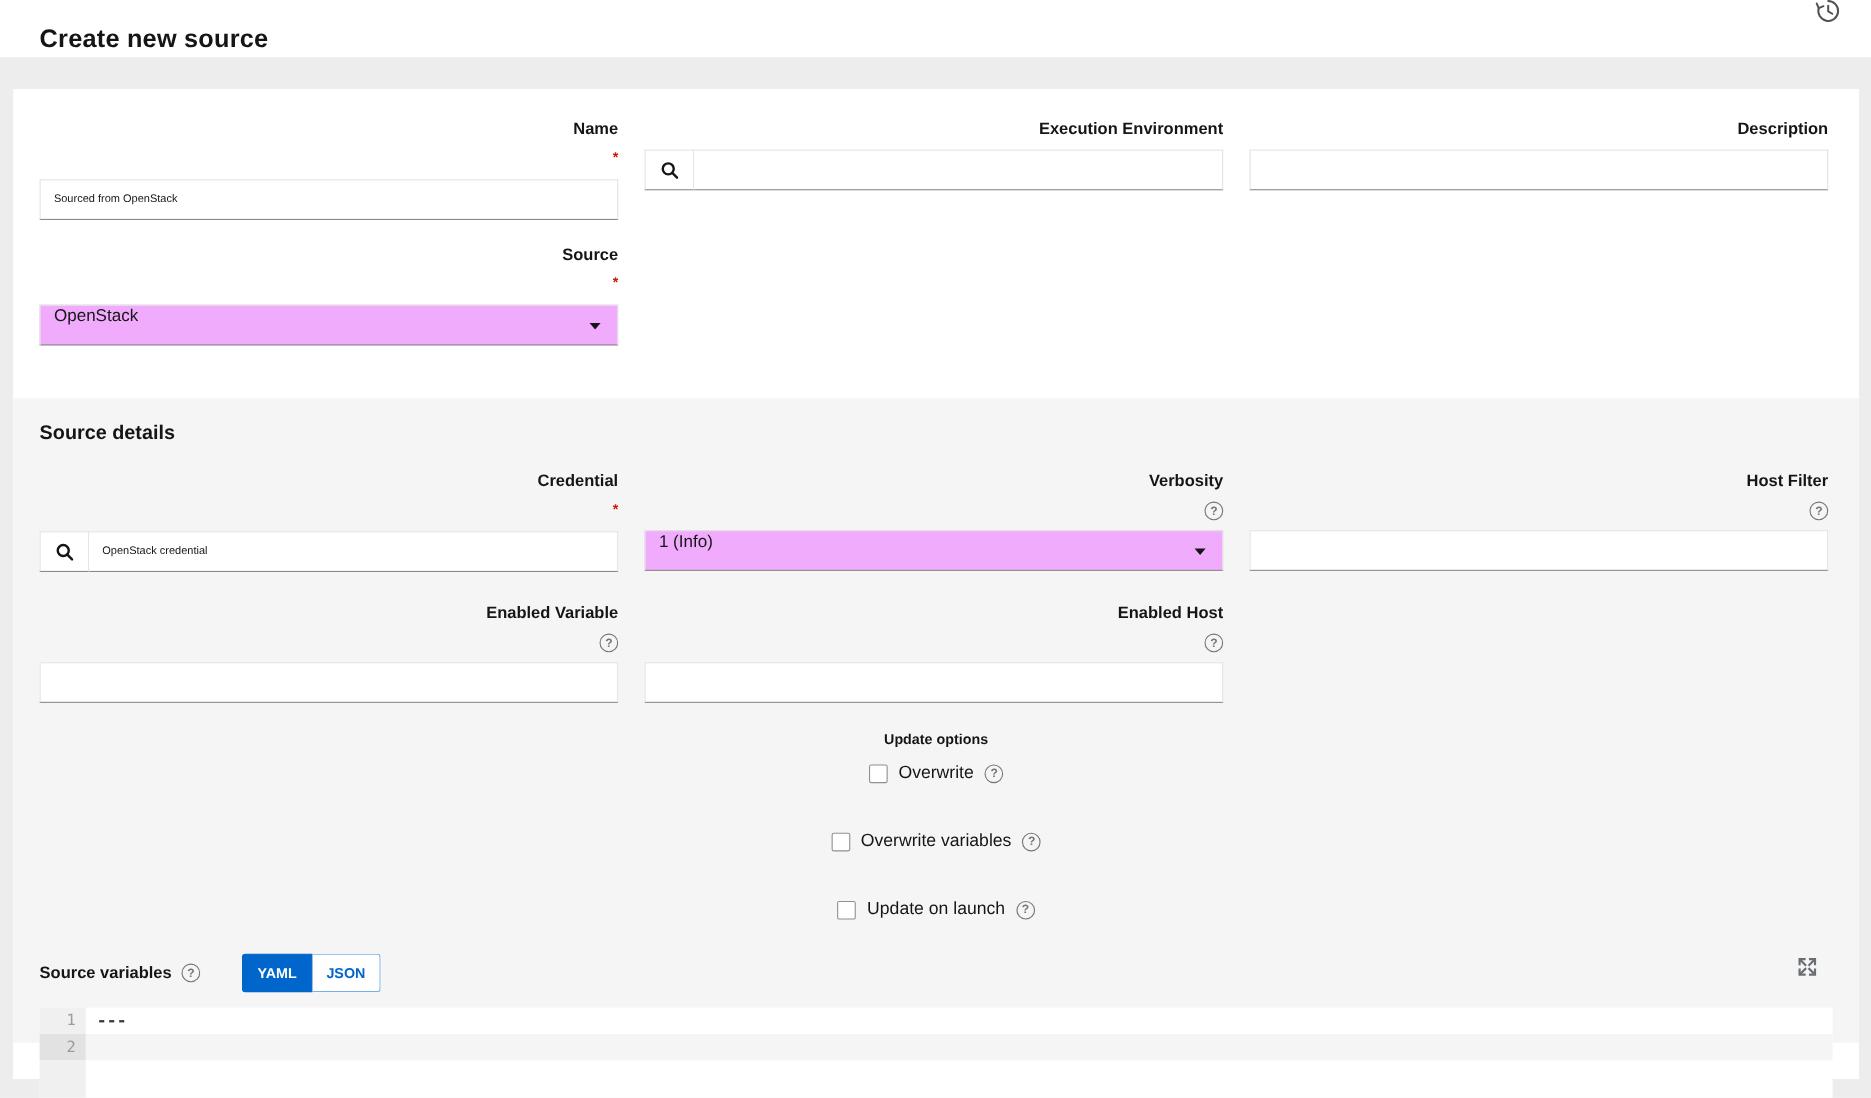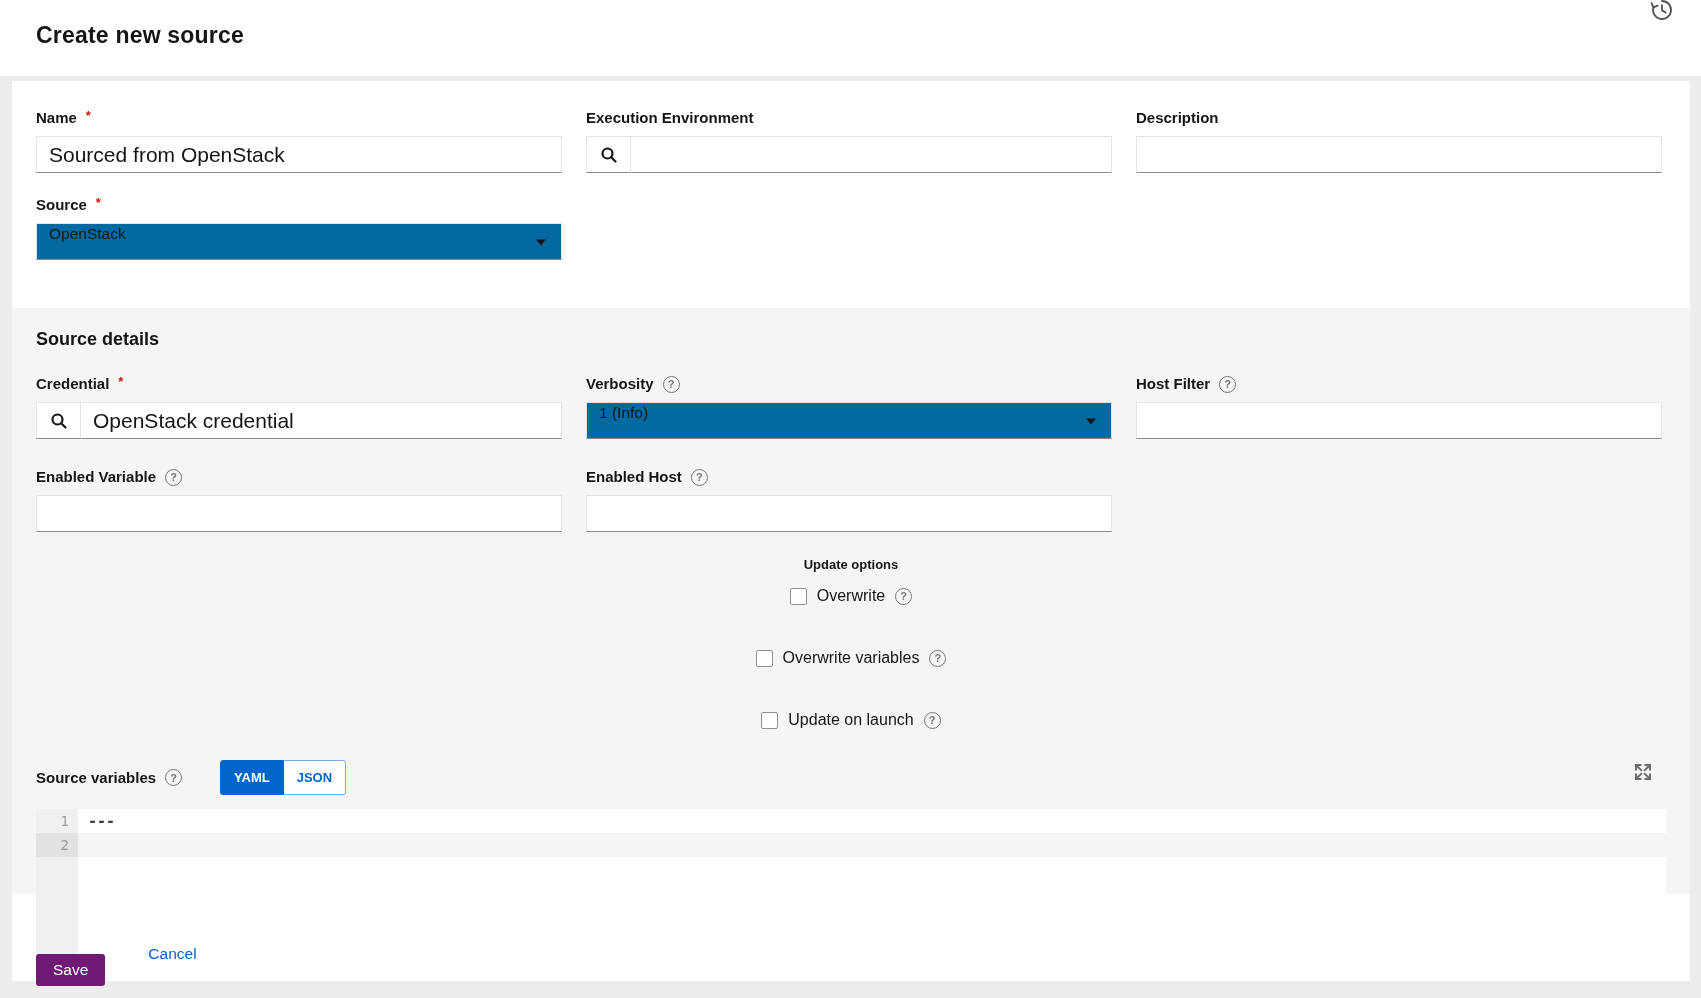--- a/index.html
+++ b/index.html
@@ -6,21 +6,21 @@
   html,body { margin:0; padding:0; }
   body {
     width:1701px; height:998px;
     background:#ededed;
     font-family:"Liberation Sans", sans-serif;
     color:#151515;
     position:relative;
     overflow:hidden;
   }
   .header {
-    position:absolute; top:0; left:0; width:1701px; height:76px;
+    position:absolute; top:0; left:0; width:1701px; height:52px;
     background:#ffffff;
   }
   .page-title {
     position:absolute; left:36px; top:7px;
     font-size:23px; font-weight:bold; letter-spacing:0.2px;
   }
   .history-btn {
     position:absolute; right:26px; top:-2px;
     width:26px; height:26px; background:none; border:none; padding:0;
     cursor:pointer; color:#4f5255;
@@ -31,44 +31,44 @@
     background:#ffffff;
   }
   .form-grid {
     display:grid;
     grid-template-columns:526px 526px 526px;
     column-gap:24px;
     padding:0 24px;
   }
   .top-grid { padding-top:28px; }
   .f-label {
-    display:flex; align-items:center; gap:9px;
+    display:flex; align-items:flex-end; gap:9px;
     font-size:15px; font-weight:bold; color:#151515;
-    margin-bottom:9px; line-height:18px;
+    margin-bottom:9px; line-height:18px;flex-direction:column;
   }
   .required { color:#c9190b; font-size:13px; font-weight:bold; transform:translateY(-2px); }
   .text-input {
     width:100%; height:37px;
     border:1px solid #e4e4e4; border-bottom:1px solid #8a8a8a;
     background:#fff; padding:0 12px;
-    font-size:21px; color:#151515; font-family:inherit;
+    font-size:10px; color:#151515; font-family:inherit;
     outline:none;
   }
   .input-group { display:flex; width:100%; }
   .addon-btn {
     width:45px; height:37px; flex:none;
     background:#fff; border:1px solid #e4e4e4; border-bottom:1px solid #8a8a8a;
     display:flex; align-items:center; justify-content:center;
     cursor:pointer; padding:0;
   }
   .input-group .text-input { border-left:none; flex:1; }
   .select-box {
     position:relative; width:100%; height:37px;
     border:1px solid #e4e4e4; border-bottom:1px solid #8a8a8a;
-    background:#0369a1; display:flex; align-items:center;
+    background:#f0abfc; display:flex; align-items:center;
     padding:0 34px 16px 12px; font-size:15.5px; cursor:pointer;
   }
   .caret {
     position:absolute; right:15px; top:50%; transform:translateY(-40%);
     width:0; height:0;
     border-left:5.5px solid transparent; border-right:5.5px solid transparent;
     border-top:6.5px solid #151515;
   }
   .source-row { margin-top:23px; padding:0 24px; width:574px; }
   .details-section {

